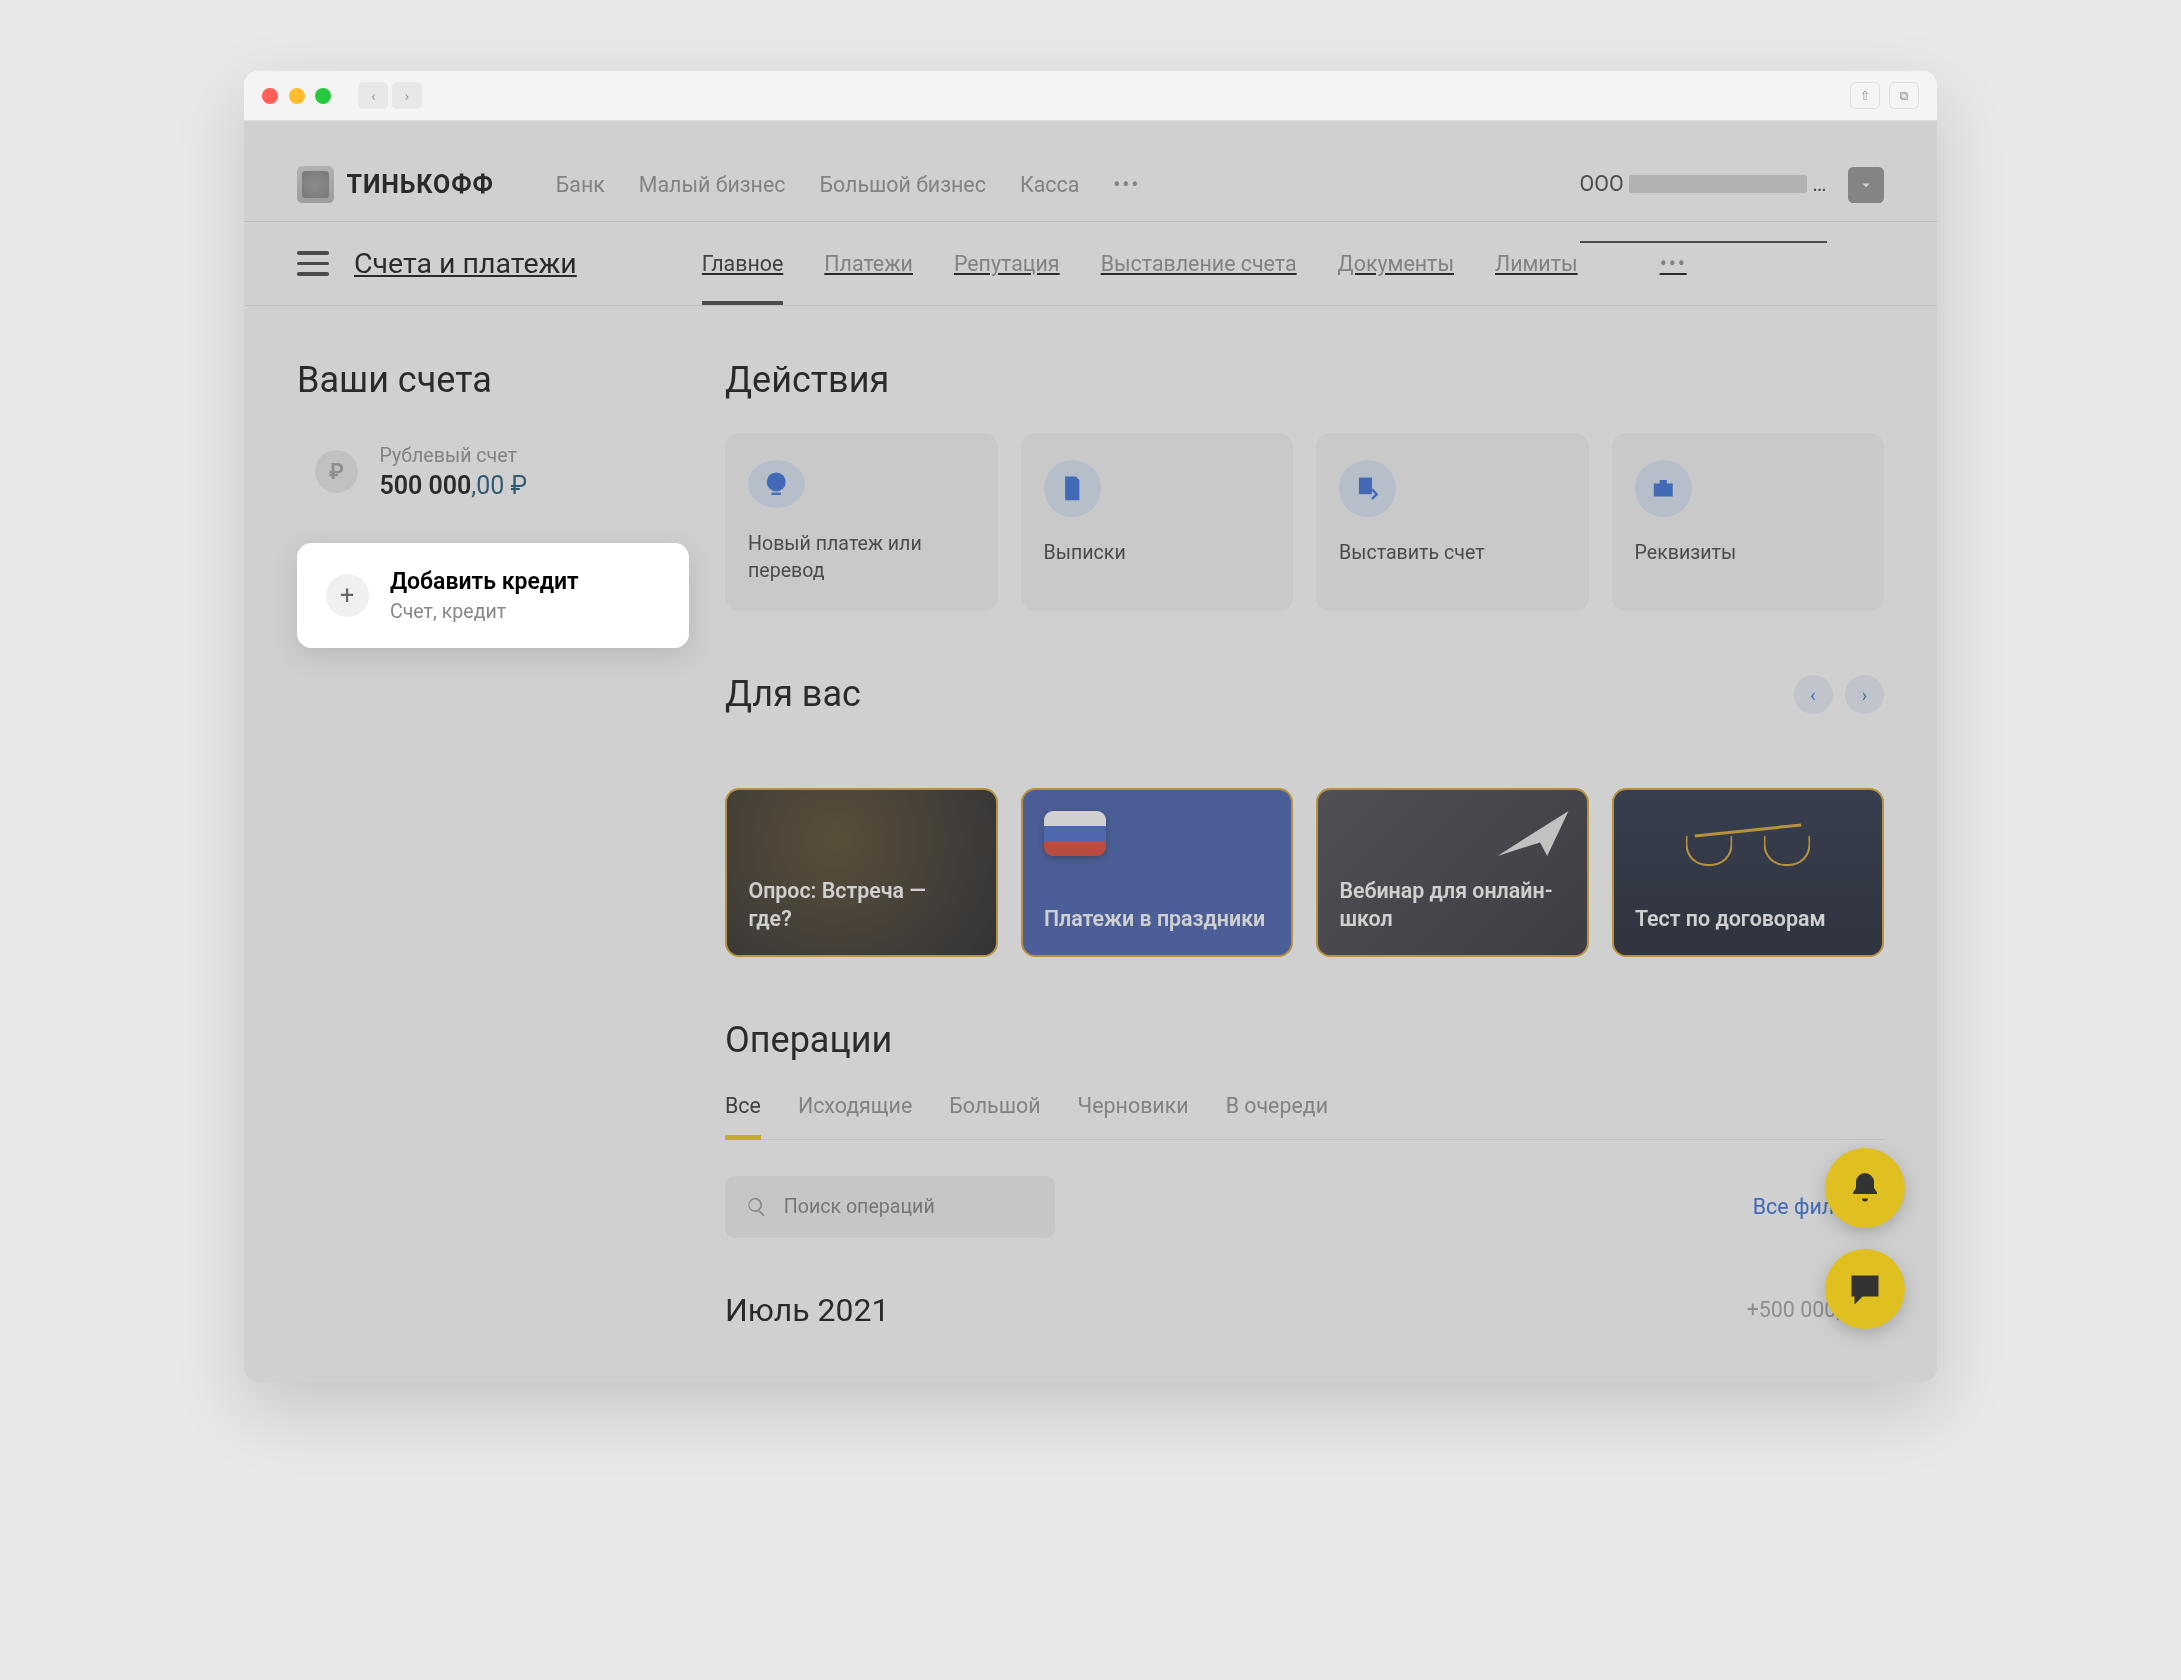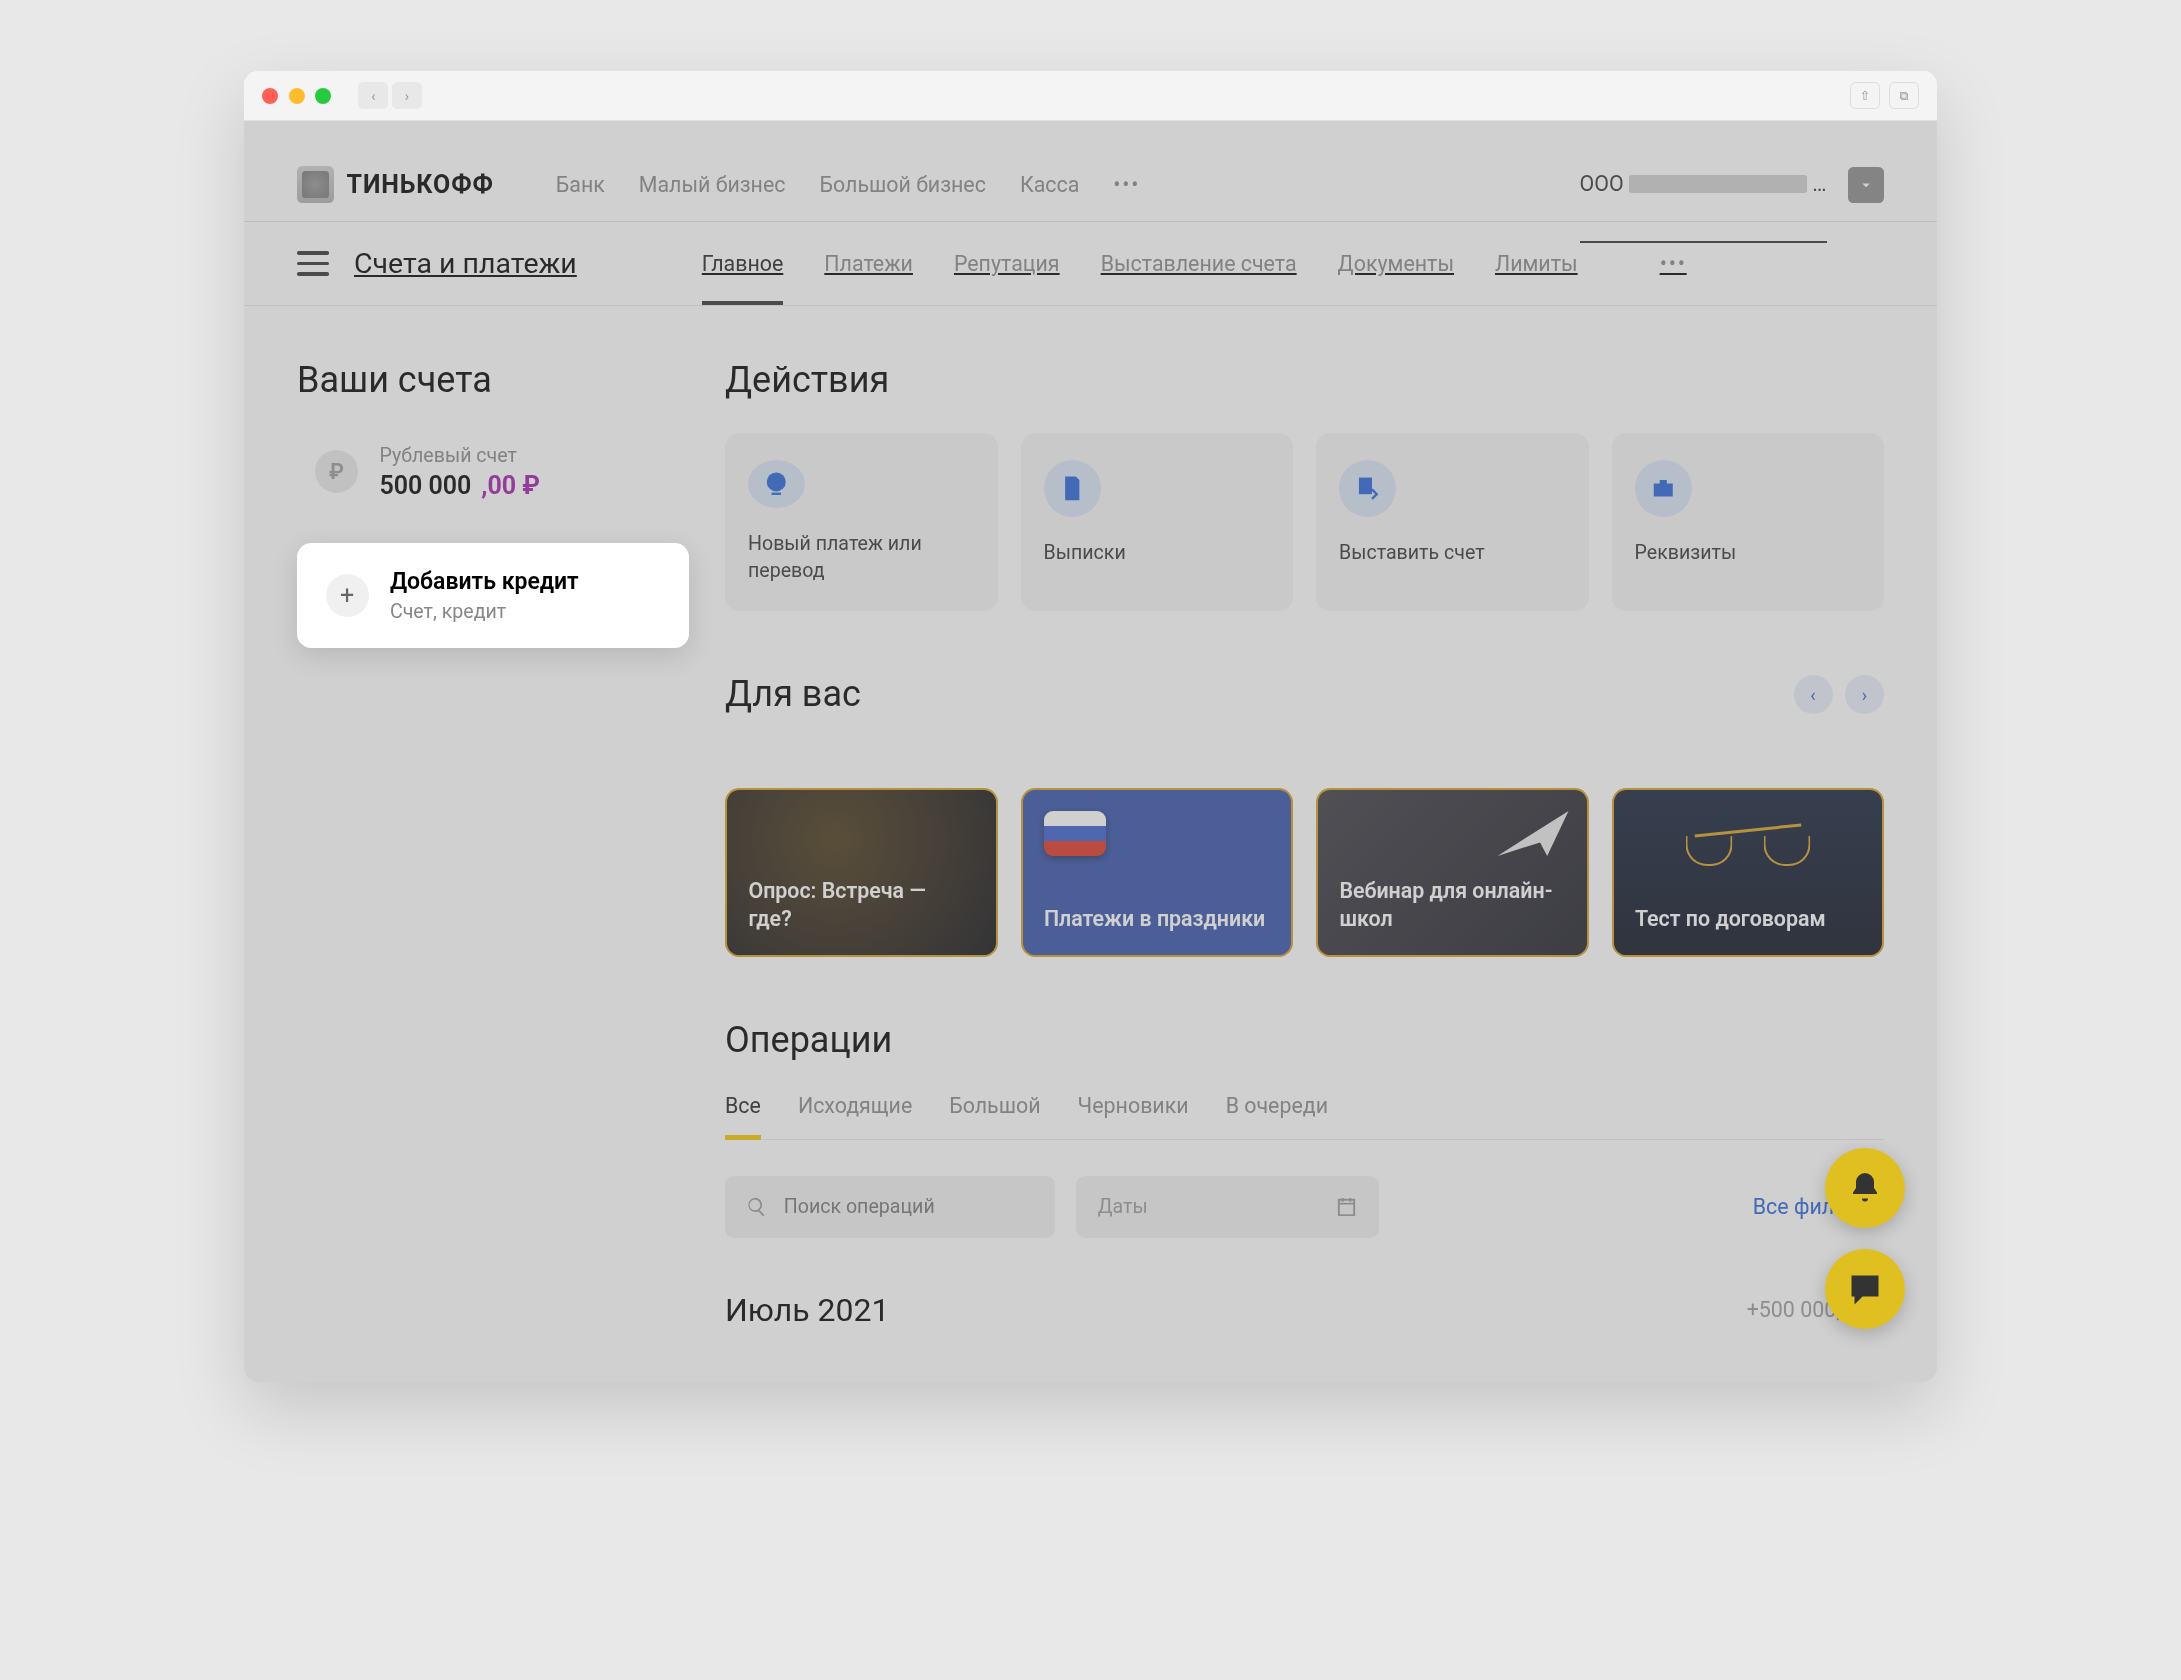--- a/index.html
+++ b/index.html
@@ -43,21 +43,21 @@
 .sub-tab.active::after{content:"";position:absolute;bottom:0;left:0;right:0;height:3.6px;background:#333;}
 .sub-tab-dots{color:#888;font-size:21.4px;letter-spacing:1.8px;padding:28.5px 0;margin-left:41px;cursor:pointer;}
 
 .main{display:flex;padding:53px;gap:36px;}
 .sidebar{width:392px;flex-shrink:0;}
 .sidebar h2{font-size:36px;font-weight:400;margin-bottom:43px;}
 .account{display:flex;align-items:center;gap:21.4px;padding:0 18px;}
 .account-icon{width:43px;height:43px;border-radius:50%;background:#e8e8e8;display:flex;align-items:center;justify-content:center;color:#999;font-size:21.4px;font-weight:600;}
 .account-name{font-size:19.6px;color:#888;}
 .account-balance{font-size:25px;font-weight:600;margin-top:3.6px;}
-.balance-cents{color:#a21caf;font-weight:700;padding-left:10px;}
+.balance-cents{color:#0c4a6e;font-weight:400;}
 
 .add-new-card{position:relative;z-index:20;background:#fff;border-radius:14.3px;padding:25px 28.5px;display:flex;align-items:center;gap:21.4px;margin-top:43px;box-shadow:0 7.1px 27px rgba(0,0,0,0.12);}
 .add-icon{width:43px;height:43px;border-radius:50%;background:#f0f0f0;display:flex;align-items:center;justify-content:center;font-size:25px;color:#666;}
 .add-title{font-size:23px;font-weight:600;}
 .add-sub{font-size:19.6px;color:#888;margin-top:5.3px;}
 
 .content{flex:1;}
 .section-title{font-size:36px;font-weight:400;margin-bottom:32px;}
 .actions-row{display:flex;gap:23px;margin-bottom:62px;}
 .action-card{flex:1;background:#f4f4f4;border-radius:14.3px;padding:27px 23px;cursor:pointer;height:178px;display:flex;flex-direction:column;}
@@ -265,26 +265,20 @@
           <div class="ops-tab">Черновики</div>
           <div class="ops-tab">В очереди</div>
         </div>
         <div class="ops-filters">
           <div class="search-box">
             <svg viewBox="0 0 24 24">
                 <path d="M10 2a8 8 0 015.3 13.9l5.4 5.4-1.4 1.4-5.4-5.4A8 8 0 1110 2zm0 2a6 6 0 100 12 6 6 0 000-12z"></path>
               </svg>
             <input placeholder="Поиск операций" style="">
           </div>
-          <div class="date-box">
-            <span>Даты</span>
-            <svg viewBox="0 0 24 24" width="23" height="23" fill="#999">
-                <path d="M4 5h16v16H4z M4 9h16 M8 3v4 M16 3v4" stroke="#999" stroke-width="2" fill="none"></path>
-              </svg>
-          </div>
           <div class="all-filters">Все фильтры</div>
         </div>
         <div class="month-row">
           <div class="month-title">Июль 2021</div>
           <div class="month-amount">+500 000,00 ₽</div>
         </div>
       </div>
     </div>
 
     <div class="fab-col">

